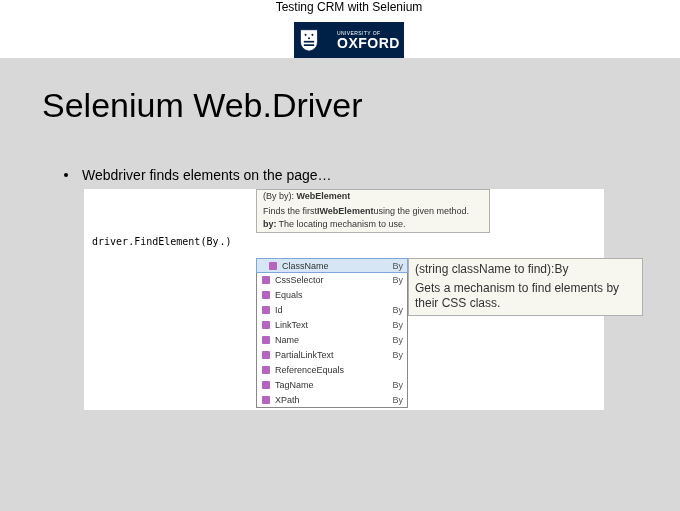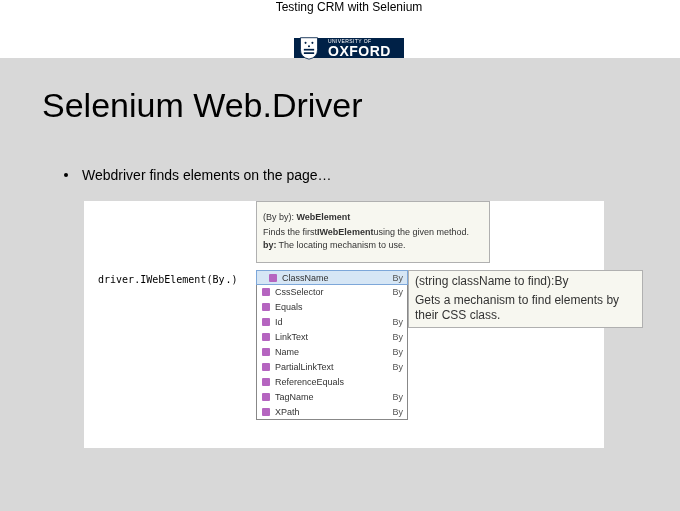--- a/index.html
+++ b/index.html
@@ -19,26 +19,26 @@
     justify-content: space-between;
     padding: 0 20px 0 38px;
     flex-direction: column;
   }
   .topbar-title {
     font-size: 12px;
     color: #000;
   }
   .logo {
     width: 110px;
-    height: 20px;
+    height: 36px;
     background: #002147;
     display: flex;
     align-items: center;
     padding: 2px 4px;
-    gap: 8px;
+    gap: 17px;
   }
   .logo-shield {
     width: 22px;
     height: 24px;
   }
   .logo-text {
     display: flex;
     flex-direction: column;
     line-height: 1;
   }
@@ -60,21 +60,21 @@
     font-size: 34px;
     font-weight: normal;
     color: #000;
     margin-bottom: 42px;
   }
   .bullet-row {
     display: flex;
     align-items: center;
     gap: 14px;
     padding-left: 22px;
-    margin-bottom: 18px;
+    margin-bottom: 6px;
   }
   .bullet-dot {
     width: 4px;
     height: 4px;
     background: #000;
     border-radius: 50%;
   }
   .bullet-text {
     font-size: 14px;
     color: #000;
@@ -86,36 +86,35 @@
     font-family: "Segoe UI", Tahoma, sans-serif;
     font-size: 9px;
     color: #333;
     position: relative;
   }
   .hint-tooltip {
     margin-left: 172px;
     background: #f7f7f0;
     border: 1px solid #b0b0b0;
     width: 234px;
-    padding: 10px 6px;
+    padding: 1px 6px;
     line-height: 1.3;
   }
   .hint-sig b { font-weight: bold; }
   .hint-desc { display: flex; margin-top: 3px; }
   .hint-desc b { font-weight: bold; }
   .hint-by { display: flex; margin-top: 2px; }
   .hint-by-label { font-weight: bold; padding-right: 2px; }
   .editor-line {
-    padding: 11px 4px 3px 8px;
+    padding: 3px 4px 3px 8px;
     font-family: Consolas, monospace;
     font-size: 10px;
     color: #000;
     display: flex;
     align-items: baseline;
-    margin-left: 6px;
   }
   .editor-line .kw-dot { color: #000; }
   .editor-line .caret {
     margin-left: 1px;
     width: 6px;
     display: inline-block;
     text-align: center;
   }
   .intellisense {
     position: absolute;
@@ -202,21 +201,21 @@
         <span> using the given method.</span>
       </div>
       <div class="hint-by">
         <span class="hint-by-label">by:</span>
         <span> The locating mechanism to use.</span>
       </div>
     </div>
 
     <div class="editor-line">
       <span>driver</span>
-      <span class="kw-dot">.IWebElement</span>
+      <span class="kw-dot">.FindElement</span>
       <span>(By</span>
       <span class="caret">.)</span>
     </div>
 
     <div class="intellisense">
       <div class="ac-list">
         <div class="ac-row selected">
           <svg class="ac-icon" viewBox="0 0 10 10">
               <rect x="1" y="1" width="8" height="8" rx="1" fill="#b565c0"></rect>
             </svg>

